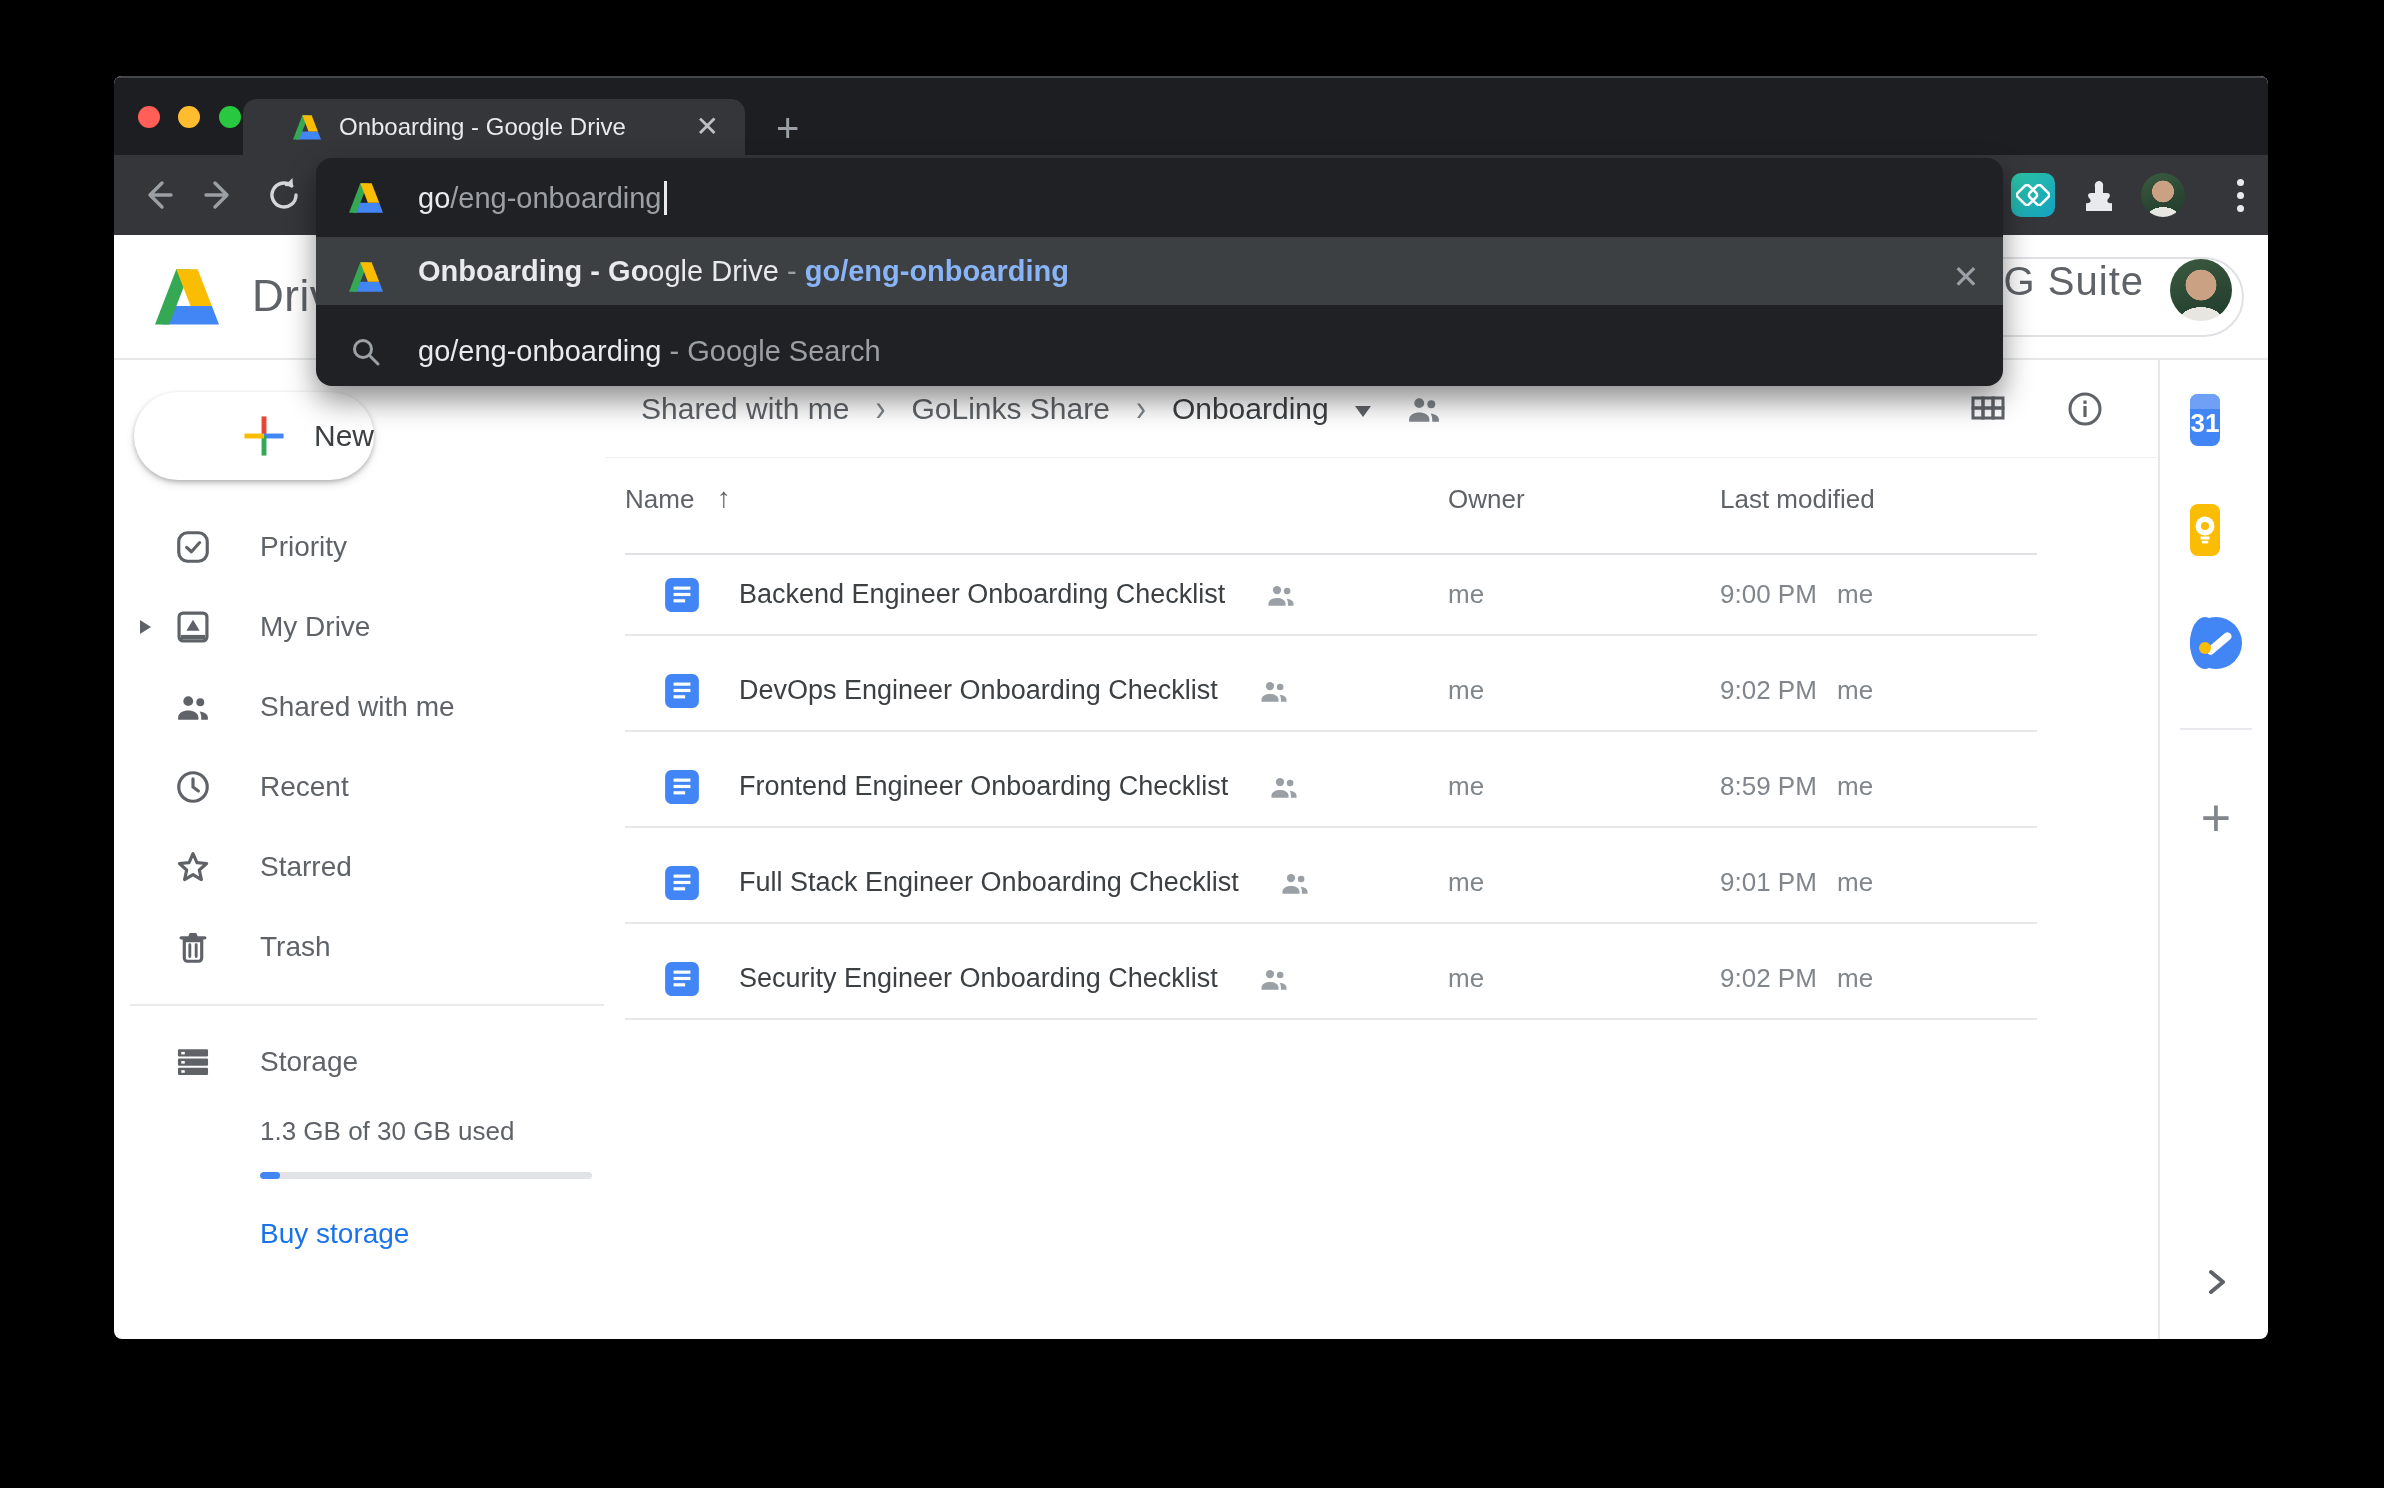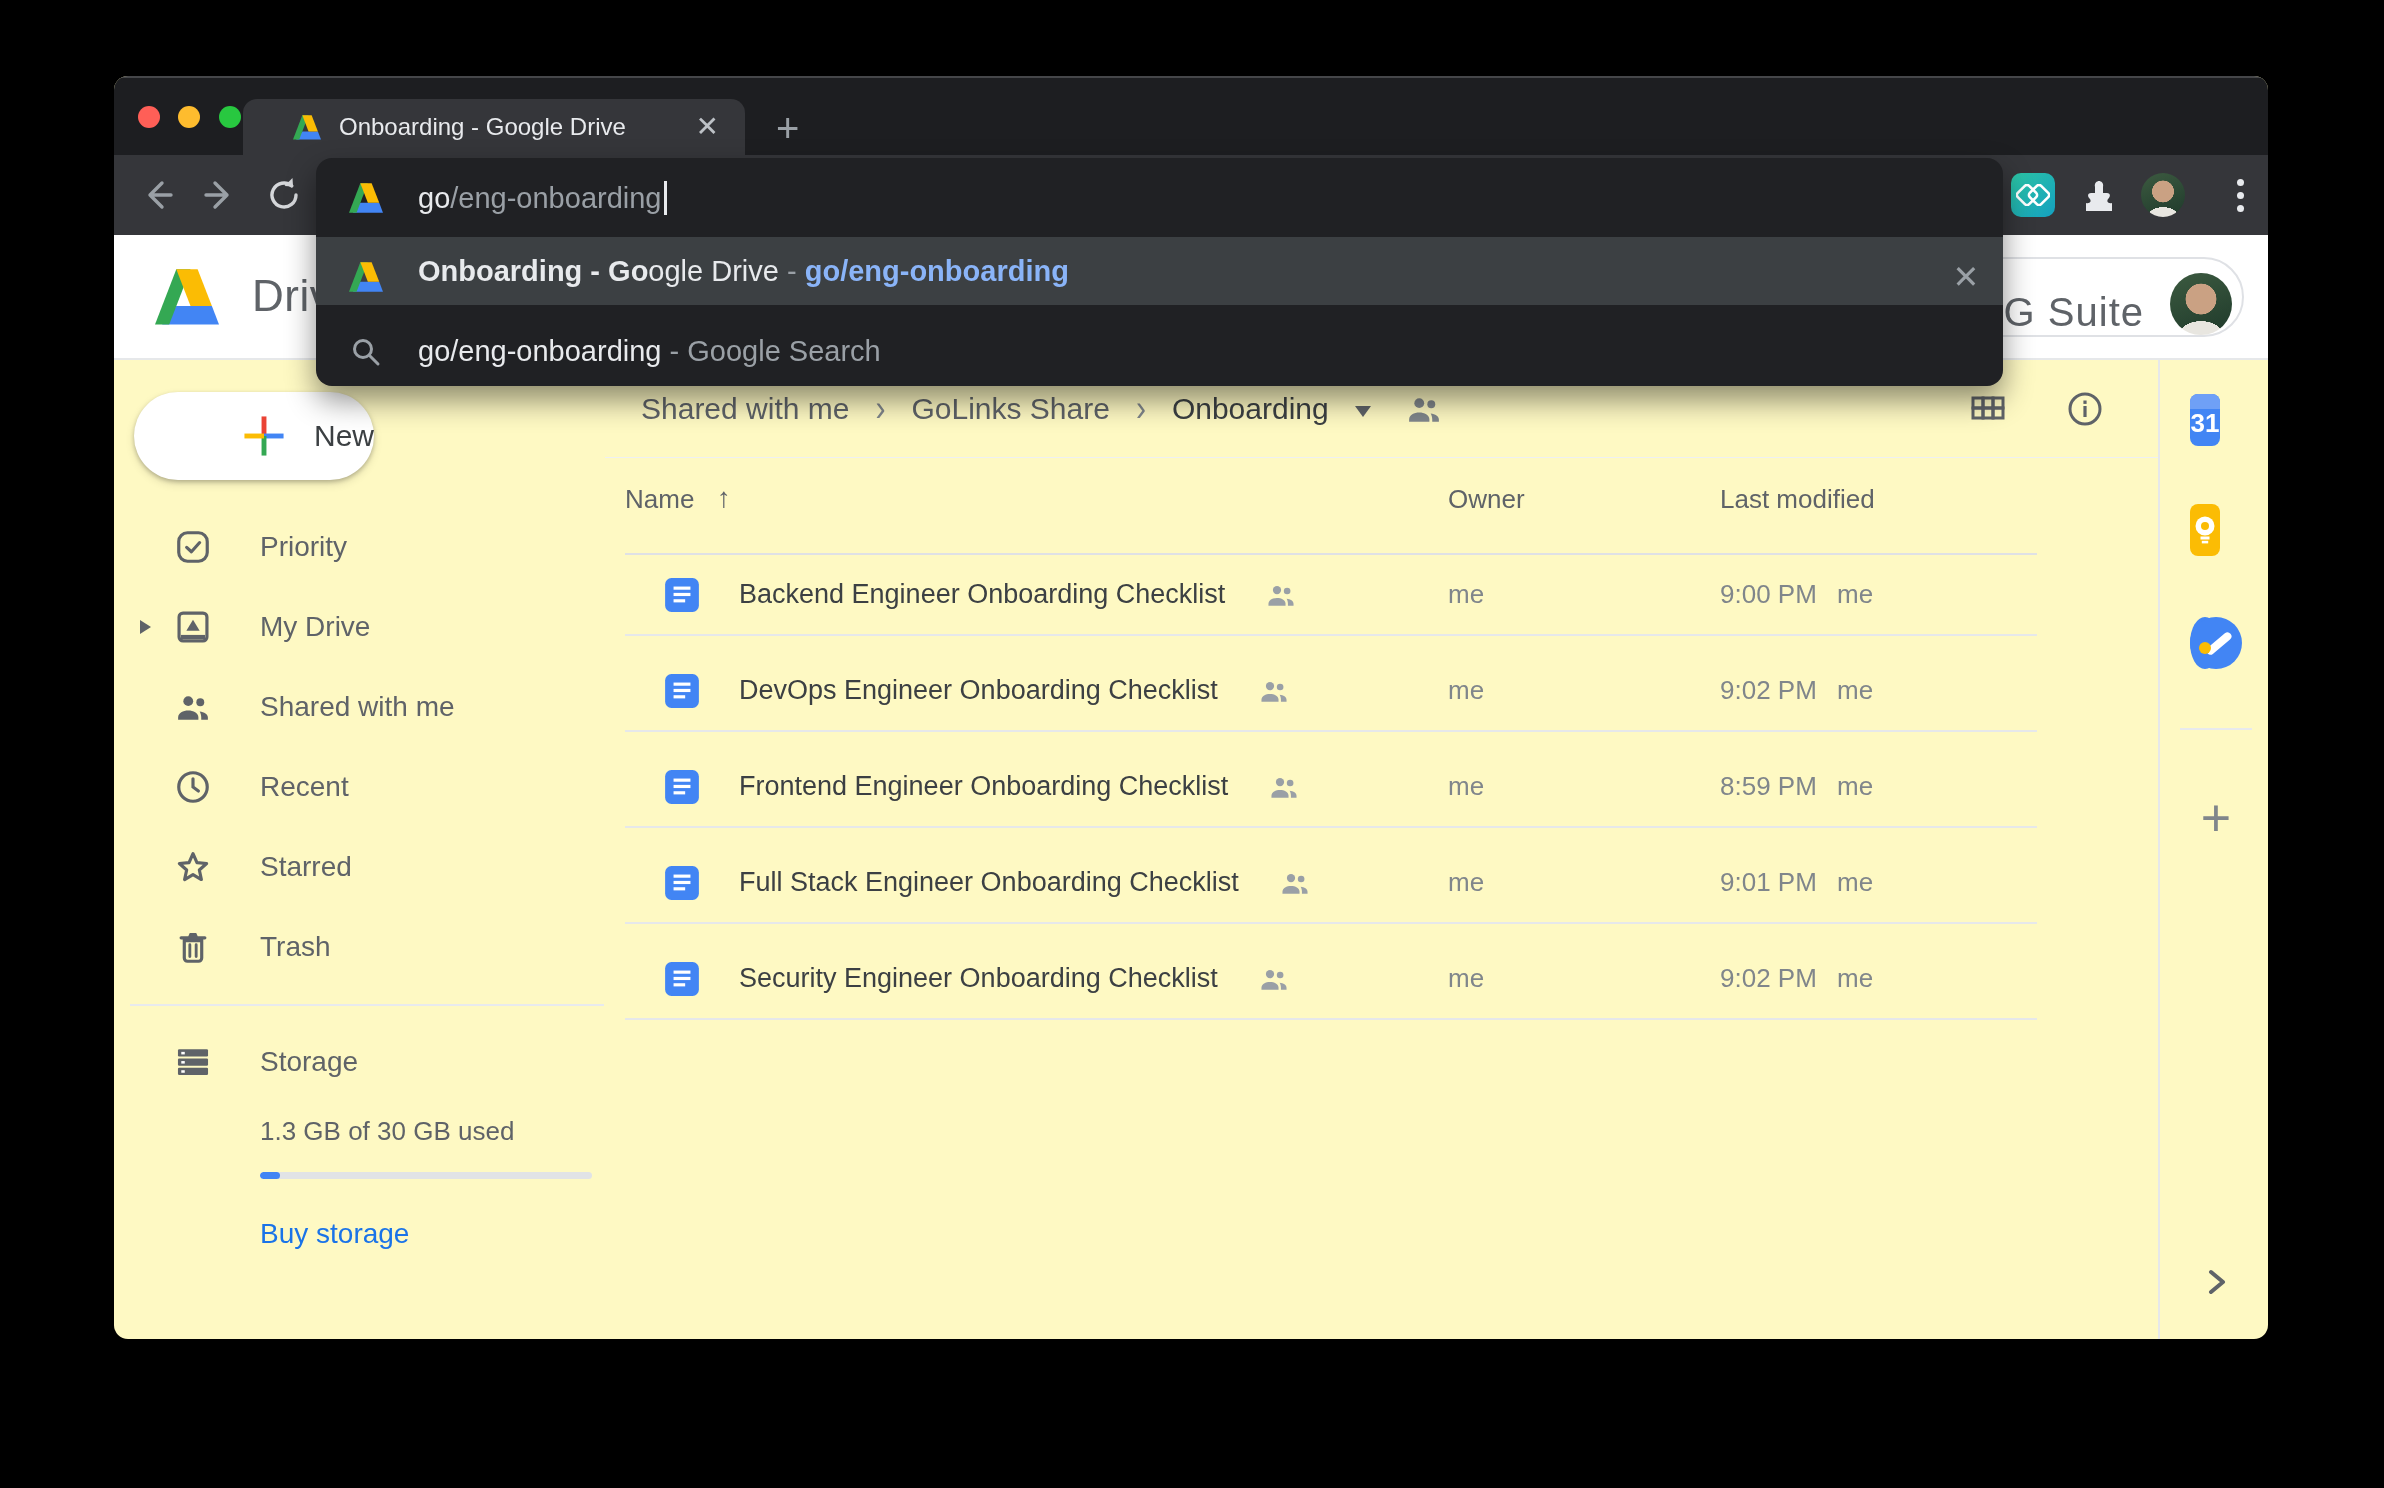--- a/index.html
+++ b/index.html
@@ -1,19 +1,19 @@
 <!DOCTYPE html>
 <html><head>
 <meta charset="utf-8">
 <style>
   html,body{margin:0;padding:0;background:#000;}
   #stage{position:relative;width:2384px;height:1488px;background:#000;overflow:hidden;
          font-family:"Liberation Sans","DejaVu Sans",sans-serif;-webkit-font-smoothing:antialiased;}
   .abs{position:absolute;}
-  #window{left:114px;top:76px;width:2154px;height:1263px;background:#fef9c3;border-radius:14px;overflow:hidden;}
+  #window{left:114px;top:76px;width:2154px;height:1263px;background:#ffffff;border-radius:8px;overflow:hidden;}
   
   #tabstrip{left:0;top:0;width:100%;height:79px;background:#1d1e21;box-shadow:inset 0 2px 0 rgba(255,255,255,.18);}
   .light{width:22px;height:22px;border-radius:50%;top:30px;}
   #tab{left:129px;top:23px;width:502px;height:56px;background:#35363a;border-radius:14px 14px 0 0;
        display:flex;align-items:center;padding:0 26px 0 50px;box-sizing:border-box;gap:18px;}
   #tab-title{color:#e8eaed;font-size:24px;flex:1;white-space:nowrap;overflow:hidden;}
   #tab-close{color:#bdc1c6;font-size:28px;line-height:1;cursor:default;}
   #newtab{left:662px;top:36px;color:#9aa0a6;font-size:40px;font-weight:300;line-height:32px;}
   #toolbar{left:0;top:79px;width:100%;height:80px;background:#35363a;}
   .navic{top:20px;width:40px;height:40px;}
@@ -37,21 +37,21 @@
   .sugg-ic{position:absolute;left:33px;width:34px;height:34px;}
   .sugg-text{position:absolute;left:102px;font-size:29px;white-space:nowrap;}
   .t-white{color:#e8eaed;} .t-gray{color:#9aa0a6;} .t-blue{color:#8ab4f8;font-weight:600;} .t-bold{font-weight:700;}
   #caret{display:inline-block;width:3px;height:34px;background:#e8eaed;vertical-align:-7px;margin-left:2px;animation:blink 1.1s step-end infinite;}
   @keyframes blink{50%{opacity:0;}}
   #sugg-close{position:absolute;left:1632px;top:22px;width:36px;height:36px;color:#9aa0a6;font-size:32px;line-height:36px;text-align:center;}
   
   #dheader{left:0;top:159px;width:100%;height:125px;background:#fff;border-bottom:2px solid #e6e8ea;box-sizing:border-box;}
   #drive-word{left:138px;top:36px;font-size:44px;color:#5f6368;letter-spacing:.5px;}
   #gsuite-pill{left:1776px;top:22px;width:354px;height:80px;border:2px solid #dfe1e5;border-radius:42px;box-sizing:border-box;
-               display:flex;align-items:flex-end;justify-content:flex-end;gap:26px;padding-right:10px;}
+               display:flex;align-items:flex-start;justify-content:flex-end;gap:26px;padding-right:10px;}
   #gsuite-text{font-size:40px;color:#5f6368;letter-spacing:1px;}
   #avatar-gsuite{width:62px;height:62px;border-radius:50%;}
   
   #newbtn{left:20px;top:316px;width:240px;height:88px;background:#fff;border-radius:46px;
           box-shadow:0 2px 4px rgba(0,0,0,.22),0 4px 10px rgba(0,0,0,.12);
           display:flex;align-items:center;gap:28px;padding-left:28px;box-sizing:border-box;justify-content:flex-end;}
   #newbtn span{font-size:30px;font-weight:500;color:#3c4043;}
   .side-item{left:0;width:491px;height:80px;display:flex;align-items:center;}
   .side-ic{position:absolute;left:60px;width:38px;height:38px;color:#5f6368;}
   .side-label{position:absolute;left:146px;font-size:28px;font-weight:500;color:#5f6368;white-space:nowrap;}

